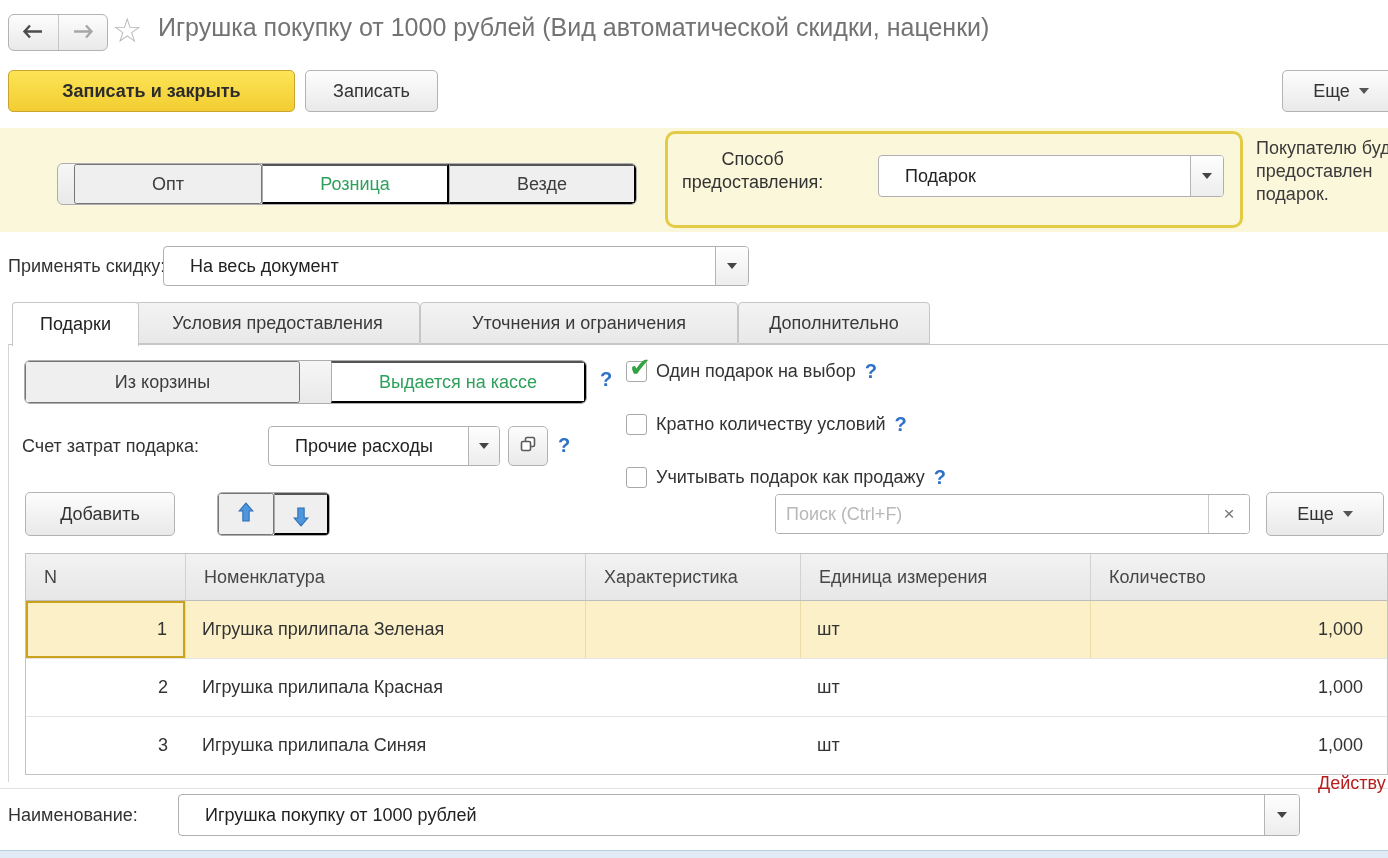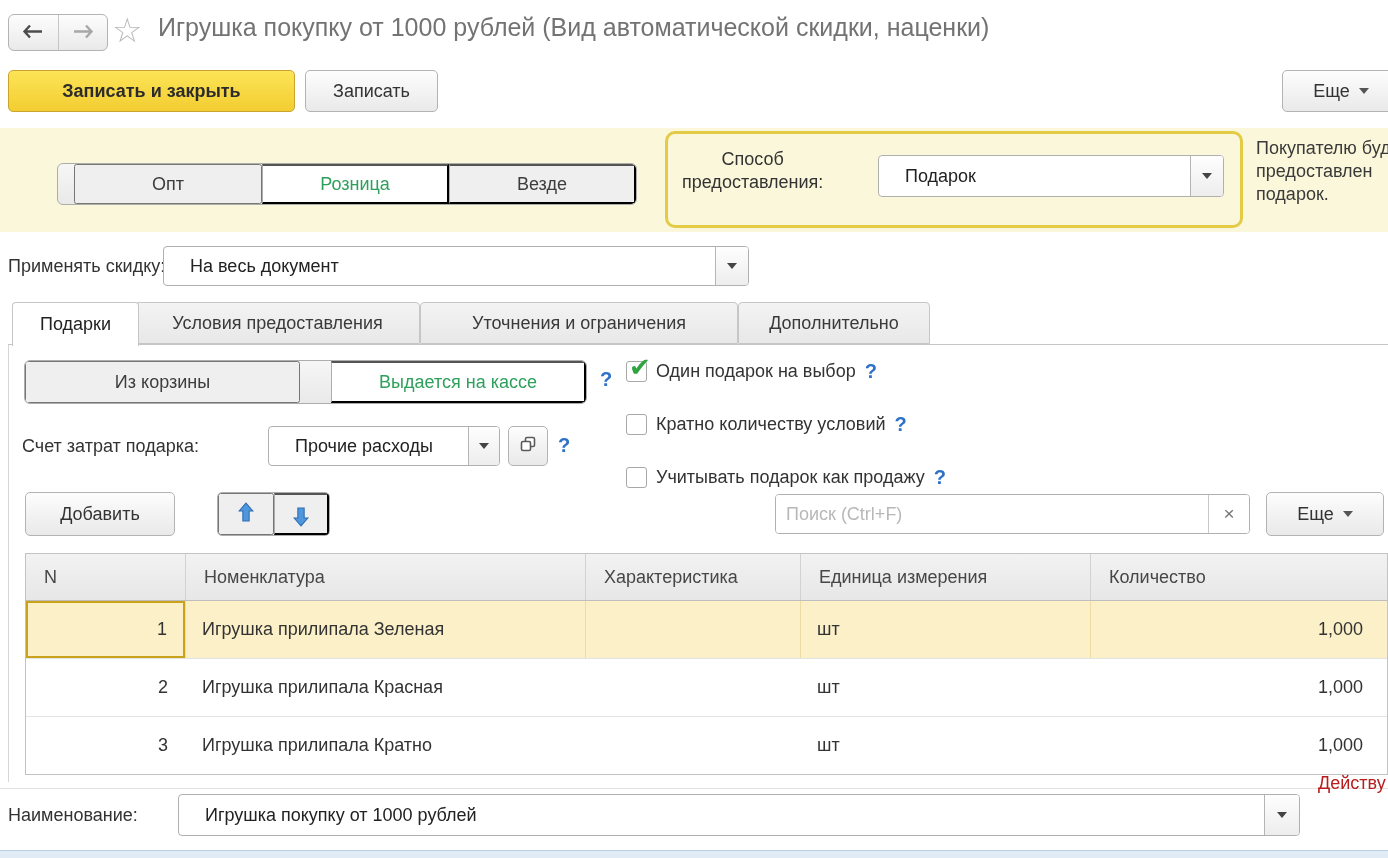--- a/index.html
+++ b/index.html
@@ -240,21 +240,21 @@
     <div class="trow tbody-row">
       <div class="td num">2</div>
       <div class="td">Игрушка прилипала Красная</div>
       <div class="td"></div>
       <div class="td">шт</div>
       <div class="td qty">1,000</div>
     </div>
 
     <div class="trow tbody-row">
       <div class="td num">3</div>
-      <div class="td">Игрушка прилипала Кратно</div>
+      <div class="td">Игрушка прилипала Синяя</div>
       <div class="td"></div>
       <div class="td">шт</div>
       <div class="td qty">1,000</div>
     </div>
   </div>
 
   <div class="abs footer-sep"></div>
   <div class="abs lbl" style="left:8px;top:805px;">Наименование:</div>
   <div class="abs combo name-wrap">
     <input type="text" value="Игрушка покупку от 1000 рублей" style="">

